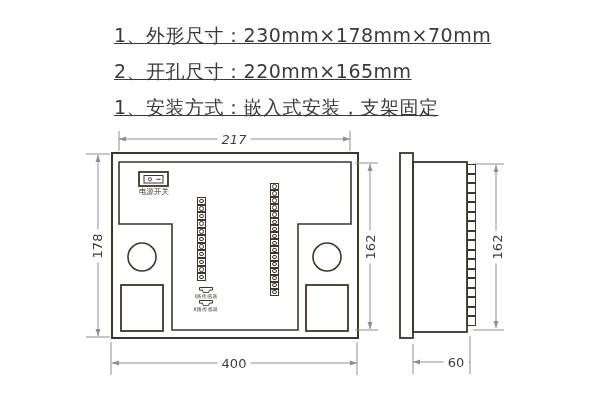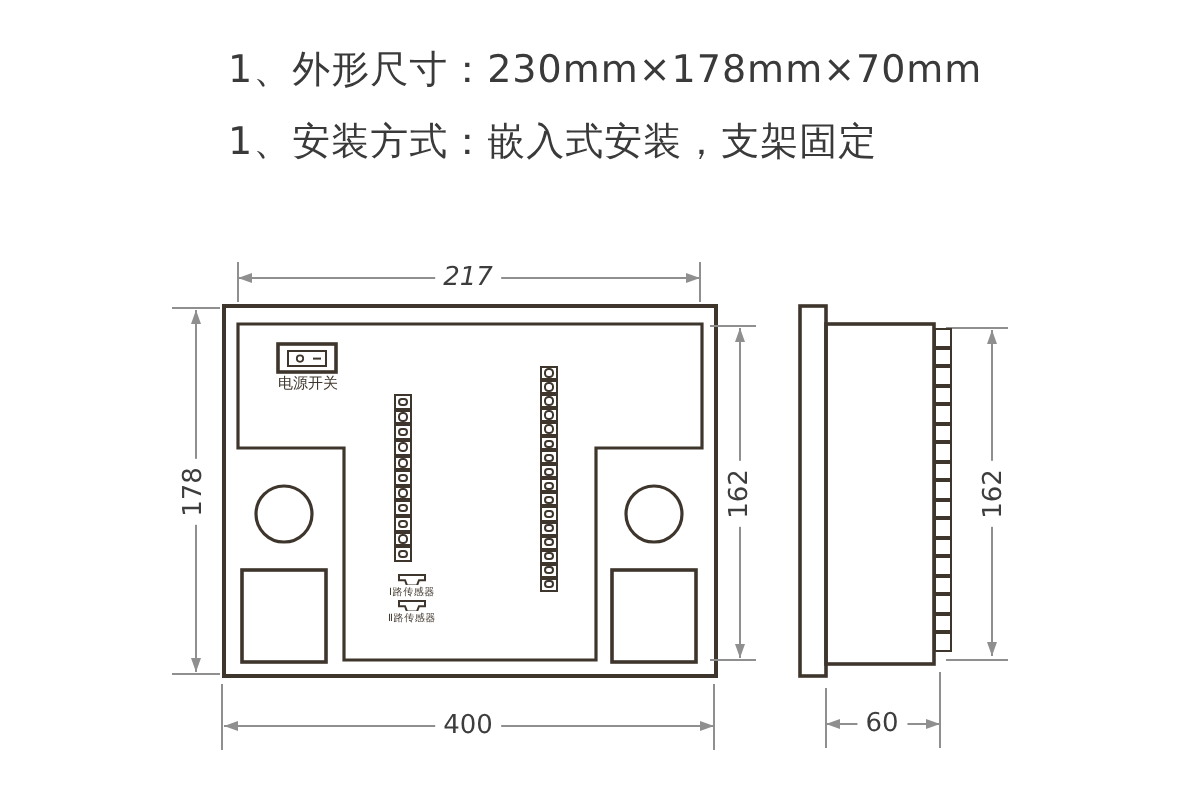--- a/index.html
+++ b/index.html
@@ -6,21 +6,21 @@
     --line-dark:#3e362c;
     --dim-gray:#8f8f8f;
     --text:#3a3a3a;
   }
   html,body{margin:0;padding:0;}
   body{
     width:600px;height:400px;background:#ffffff;position:relative;overflow:hidden;
     font-family:"DejaVu Sans","Liberation Sans",sans-serif;
   }
   .notes{position:absolute;left:114px;top:24px;color:var(--text);}
-  .note-line{font-size:19px;line-height:23px;margin-bottom:13px;letter-spacing:0.5px;white-space:nowrap;}
+  .note-line{font-size:19px;line-height:23px;margin-bottom:13px;letter-spacing:0.5px;white-space:nowrap;text-decoration:underline;}
   svg.linework{position:absolute;left:0;top:0;}
   .dk{stroke:var(--line-dark);fill:none;}
   .gy{stroke:var(--dim-gray);fill:none;stroke-width:1;}
   .ga{fill:var(--dim-gray);stroke:none;}
   .dim-label{
     position:absolute;transform:translate(-50%,-50%);
     background:#ffffff;color:#3d3d3d;font-size:13px;padding:0 4px;white-space:nowrap;
   }
   .dim-label.vert{transform:translate(-50%,-50%) rotate(-90deg);}
   .small-label{
@@ -40,20 +40,21 @@
   .tstrip .screw{
     box-sizing:border-box;width:4.5px;height:4.5px;
     border:1px solid var(--line-dark);border-radius:50%;
   }
 </style>
 </head>
 <body>
 
 <div class="notes">
   <div class="note-line">1、外形尺寸：230mm×178mm×70mm</div>
+  <div class="note-line">2、开孔尺寸：220mm×165mm</div>
   <div class="note-line">1、安装方式：嵌入式安装，支架固定</div>
 </div>
 
 <svg class="linework" width="600" height="400">
 
   <g>
     <rect x="112" y="153" width="246" height="185" class="dk" stroke-width="2"></rect>
     <path d="M119,162 H351 V224 H298 V330 H172 V224 H119 Z" class="dk" stroke-width="1.6"></path>
     <circle cx="142" cy="257" r="14" class="dk" stroke-width="1.6"></circle>
     <circle cx="327" cy="257" r="14" class="dk" stroke-width="1.6"></circle>
@@ -220,17 +221,17 @@
     <span class="cell"></span>
     <span class="cell"></span>
     <span class="cell"></span>
   </div>
 
 <div class="dim-label" style="left:234px;top:139px;font-style:italic;">217</div>
 <div class="dim-label vert" style="left:97px;top:246px;">178</div>
 <div class="dim-label vert" style="left:370px;top:247px;">162</div>
 <div class="dim-label" style="left:234px;top:363px;">400</div>
 <div class="dim-label vert" style="left:497px;top:247px;">162</div>
-<div class="dim-label" style="left:441px;top:362px;">60</div>
+<div class="dim-label" style="left:456px;top:362px;">60</div>
 
 <div class="small-label switch-label" style="left:154px;top:192px;text-align:right;">电源开关</div>
 <div class="small-label sensor-label" style="left:206px;top:296px;">Ⅰ路传感器</div>
 <div class="small-label sensor-label" style="left:206px;top:309px;">Ⅱ路传感器</div>
 
 </body></html>

